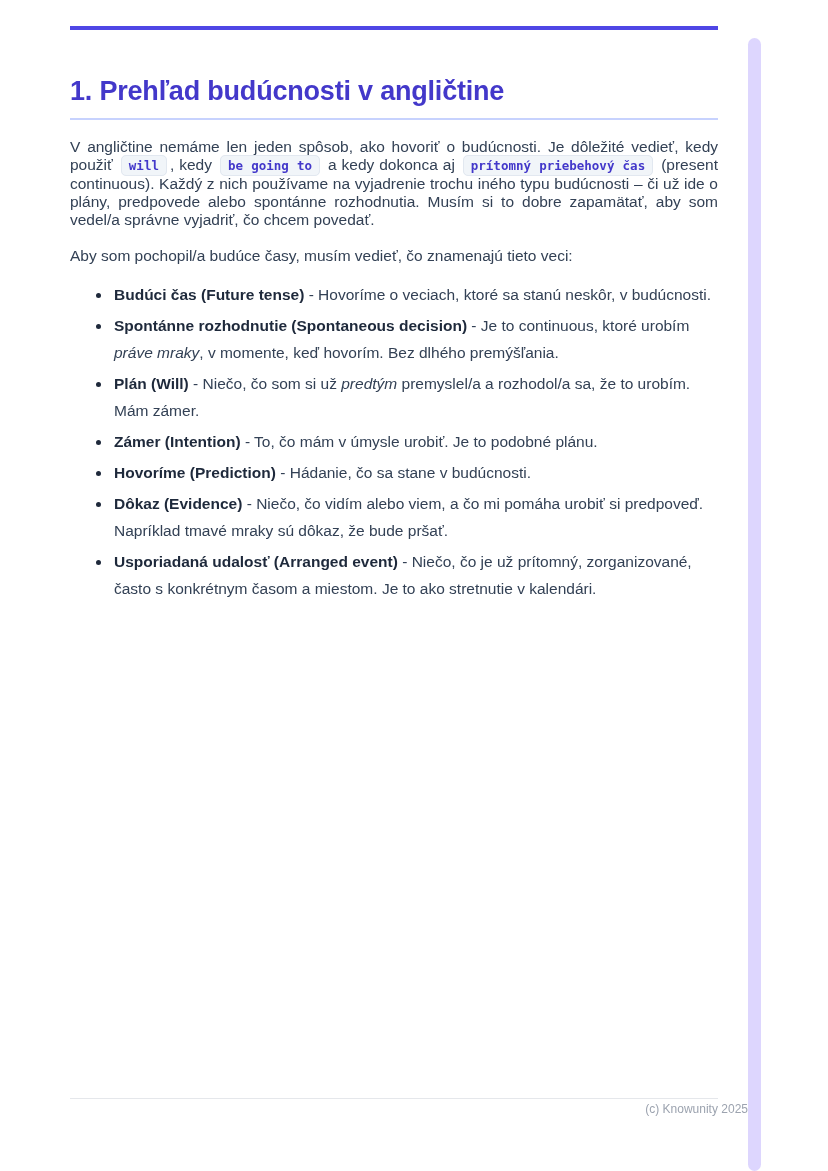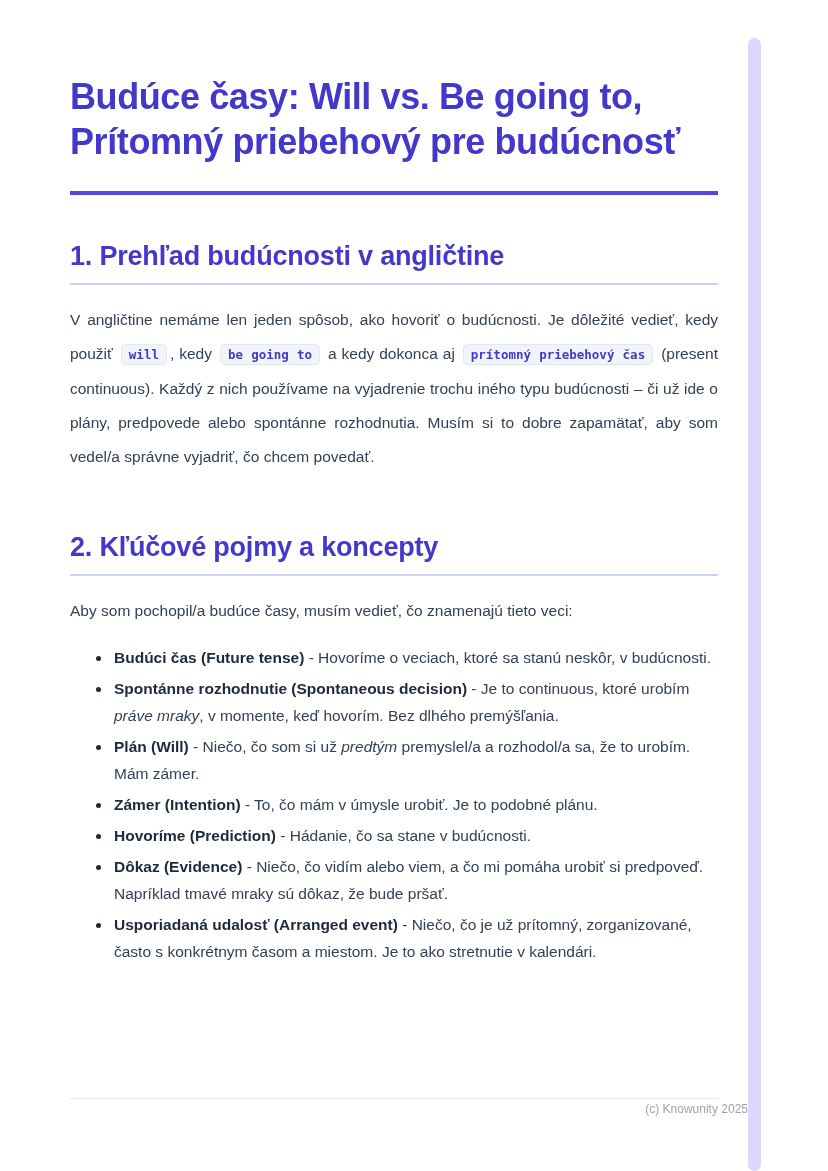--- a/index.html
+++ b/index.html
@@ -36,21 +36,21 @@
     font-weight: 700;
     letter-spacing: -0.2px;
     color: #4338ca;
     padding-bottom: 10px;
     border-bottom: 2px solid #c7d2fe;
   }
   h2.section-heading.second { margin-top: 56px; }
   p.body-text {
     margin-top: 18px;
     font-size: 15.5px;
-    line-height: 34px;
+    line-height: 18px;
     color: #334155;
   }
   p.justify { text-align: justify; }
   .inline-code {
     font-family: "DejaVu Sans Mono", "Liberation Mono", monospace;
     font-size: 12.5px;
     font-weight: 700;
     color: #4338ca;
     background: #f1f5f9;
     border: 1px solid #e2e8f0;
@@ -97,31 +97,29 @@
     height: 1133px;
     background: #ddd6fe;
     border-radius: 8px;
   }
 </style>
 </head>
 <body>
 
 <main class="content">
 
-  <h1 class="page-title">Budúce časy: Will vs. Be going to, Prítomný priebehový pre budúcnosť</h1>
 
   <hr class="title-rule">
 
   <section>
     <h2 class="section-heading">1. Prehľad budúcnosti v angličtine</h2>
     <p class="body-text justify"><span>V angličtine nemáme len jeden spôsob, ako hovoriť o budúcnosti. Je dôležité vedieť, kedy použiť </span><code class="inline-code">will</code><span>, kedy </span><code class="inline-code">be going to</code><span> a kedy dokonca aj </span><code class="inline-code">prítomný priebehový čas</code><span> (present continuous). Každý z nich používame na vyjadrenie trochu iného typu budúcnosti – či už ide o plány, predpovede alebo spontánne rozhodnutia. Musím si to dobre zapamätať, aby som vedel/a správne vyjadriť, čo chcem povedať.</span></p>
   </section>
 
   <section>
-    <h2 class="section-heading second">2. Kľúčové pojmy a koncepty</h2>
     <p class="body-text">Aby som pochopil/a budúce časy, musím vedieť, čo znamenajú tieto veci:</p>
 
     <ul class="concept-list">
       <li><strong>Budúci čas (Future tense)</strong><span> - Hovoríme o veciach, ktoré sa stanú neskôr, v budúcnosti.</span><em></em><span></span></li>
       <li><strong>Spontánne rozhodnutie (Spontaneous decision)</strong><span> - Je to continuous, ktoré urobím </span><em>práve mraky</em><span>, v momente, keď hovorím. Bez dlhého premýšľania.</span></li>
       <li><strong>Plán (Will)</strong><span> - Niečo, čo som si už </span><em>predtým</em><span> premyslel/a a rozhodol/a sa, že to urobím. Mám zámer.</span></li>
       <li><strong>Zámer (Intention)</strong><span> - To, čo mám v úmysle urobiť. Je to podobné plánu.</span><em></em><span></span></li>
       <li><strong>Hovoríme (Prediction)</strong><span> - Hádanie, čo sa stane v budúcnosti.</span><em></em><span></span></li>
       <li><strong>Dôkaz (Evidence)</strong><span> - Niečo, čo vidím alebo viem, a čo mi pomáha urobiť si predpoveď. Napríklad tmavé mraky sú dôkaz, že bude pršať.</span><em></em><span></span></li>
       <li><strong>Usporiadaná udalosť (Arranged event)</strong><span> - Niečo, čo je už prítomný, zorganizované, často s konkrétnym časom a miestom. Je to ako stretnutie v kalendári.</span><em></em><span></span></li>

